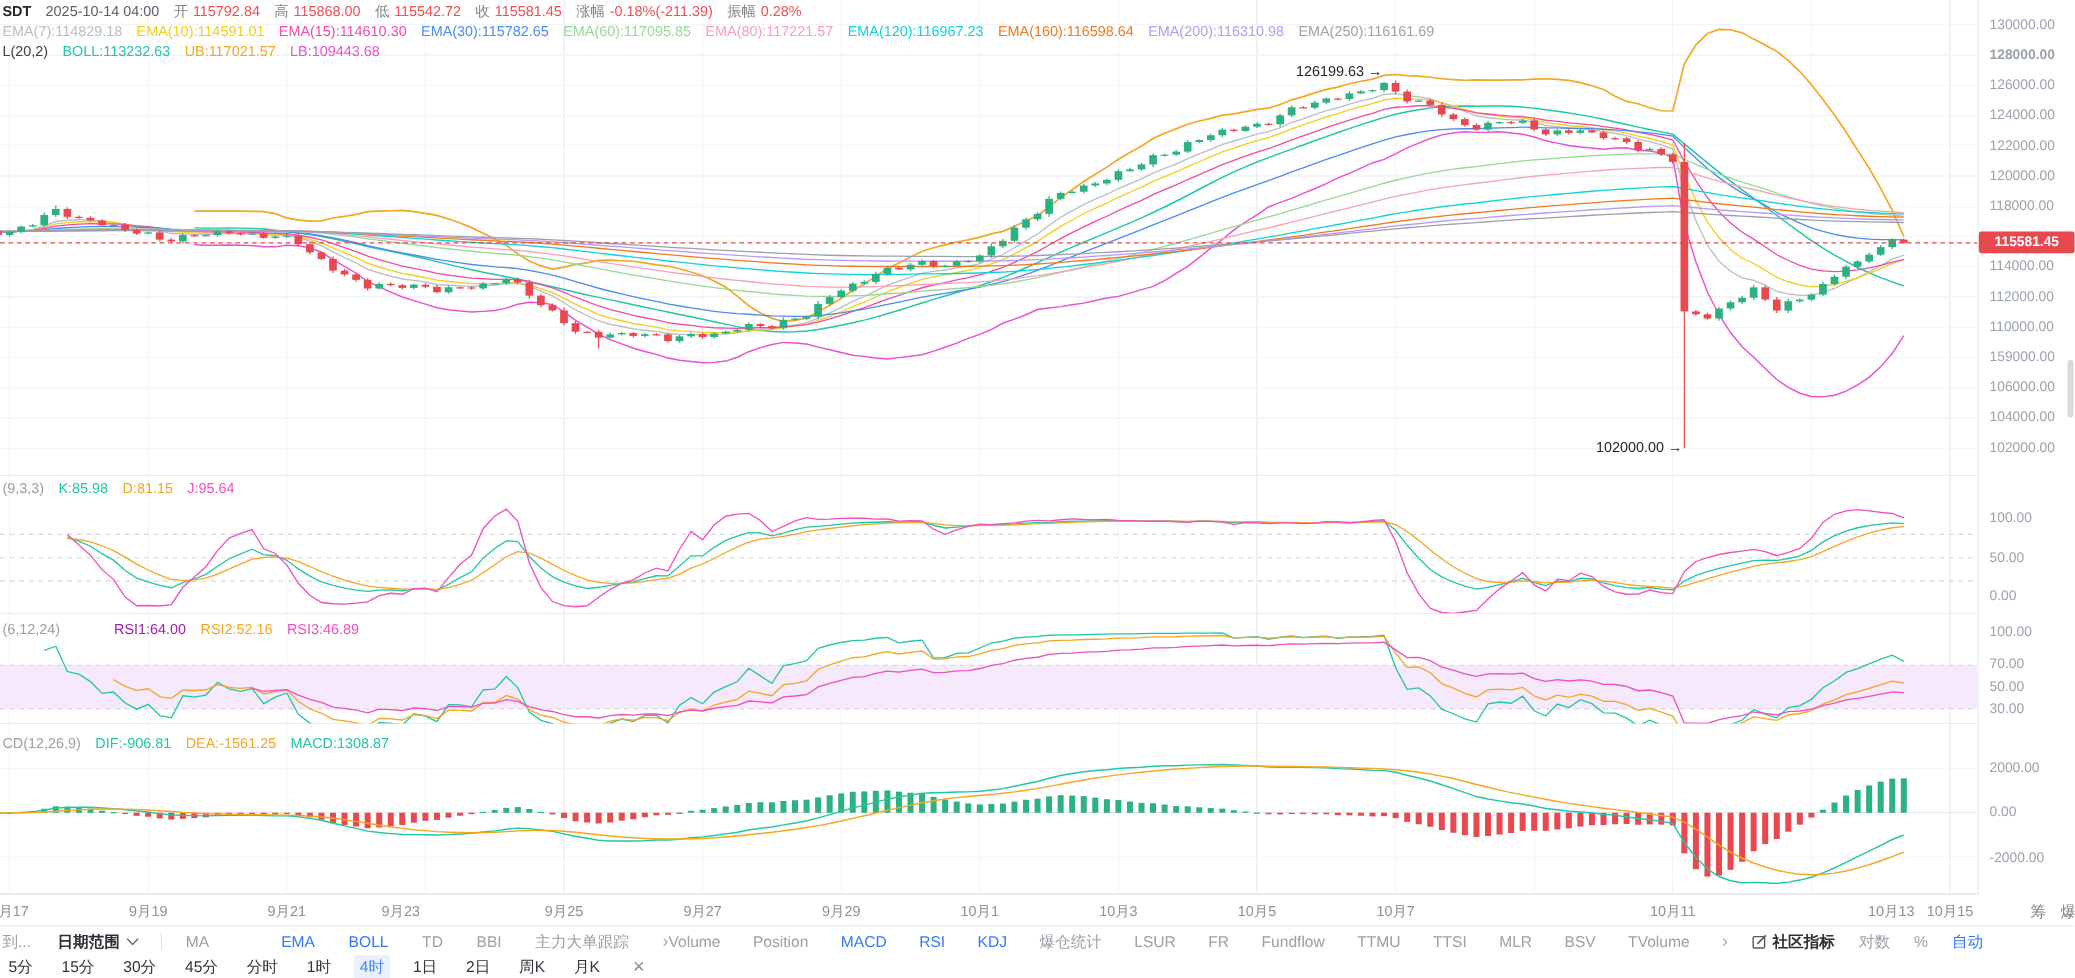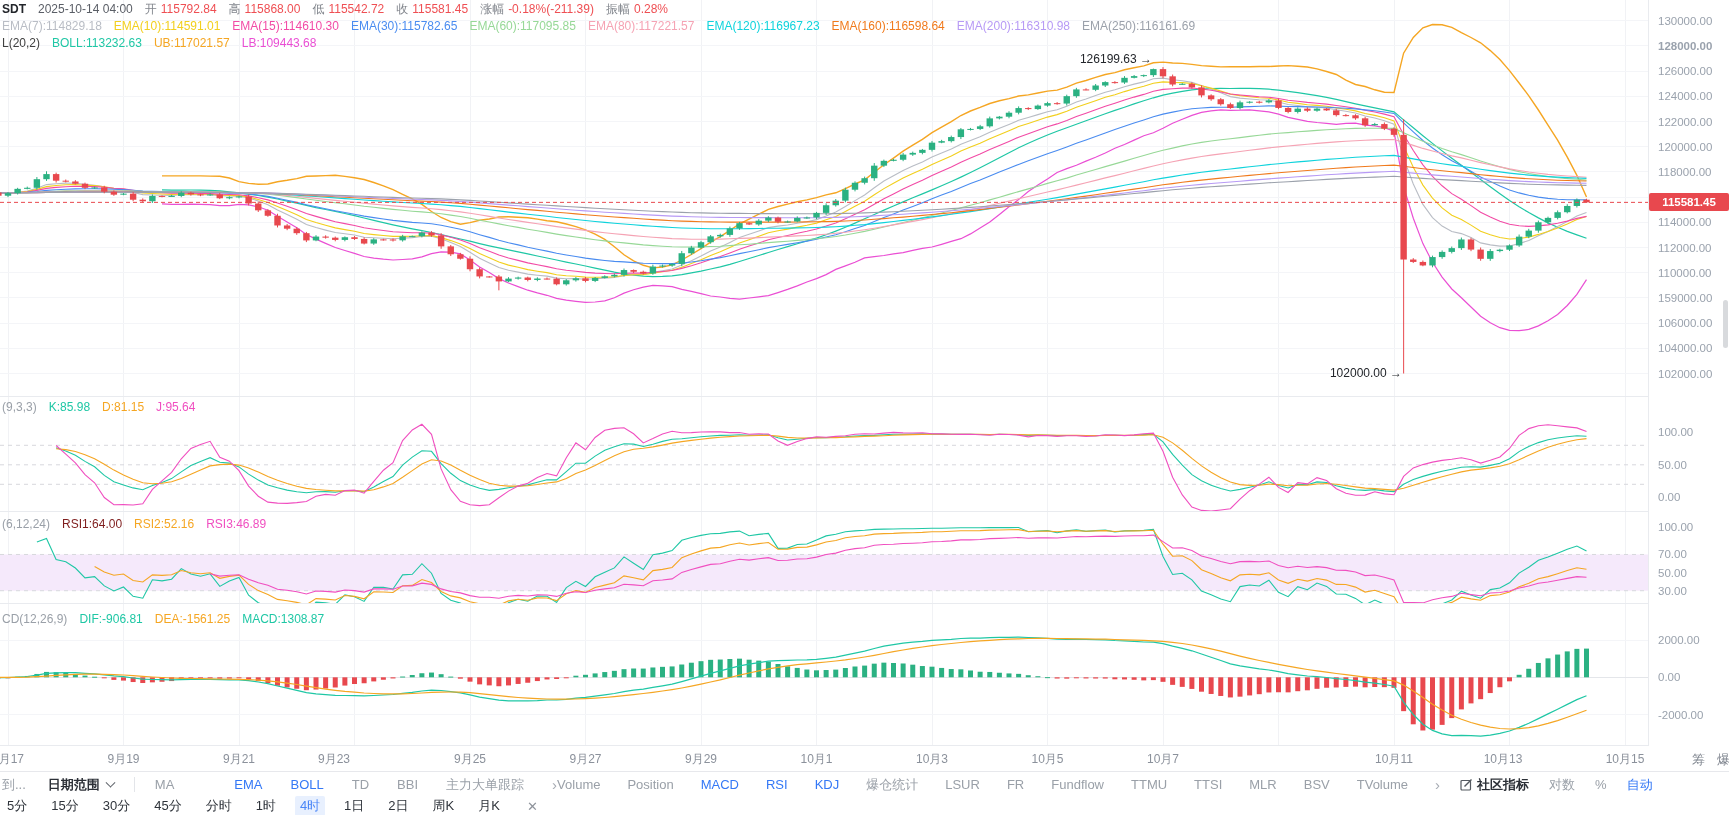--- a/index.html
+++ b/index.html
@@ -635,21 +635,21 @@
         </g>
         <path d="M-20.9 677.3L-11.3 677.3L-1.6 677.6L8.0 677.6L17.6 677.0L27.3 676.5L36.9 675.1L46.5 673.4L56.1 672.9L65.8 672.6L75.4 672.7L85.0 673.4L94.6 673.9L104.3 674.8L113.9 675.9L123.5 676.7L133.1 678.0L142.8 679.2L152.4 679.5L162.0 679.7L171.6 679.9L181.3 679.6L190.9 679.5L200.5 679.5L210.1 679.4L219.8 679.7L229.4 679.8L239.0 679.8L248.6 680.6L258.3 682.0L267.9 683.6L277.5 686.0L287.1 688.2L296.8 690.3L306.4 692.6L316.0 693.8L325.6 694.7L335.3 695.4L344.9 695.5L354.5 695.6L364.1 695.9L373.8 695.5L383.4 695.0L393.0 694.5L402.6 693.4L412.3 692.4L421.9 691.0L431.5 690.1L441.1 690.5L450.8 691.6L460.4 692.8L470.0 694.9L479.6 697.1L489.3 698.6L498.9 700.2L508.5 700.8L518.1 700.9L527.8 700.9L537.4 700.6L547.0 700.0L556.6 700.0L566.3 699.3L575.9 698.2L585.5 697.4L595.1 696.2L604.8 694.9L614.4 693.5L624.0 691.6L633.6 690.2L643.3 689.2L652.9 687.4L662.5 685.8L672.1 684.2L681.8 681.6L691.4 678.9L701.0 676.1L710.6 673.3L720.3 670.9L729.9 668.4L739.5 665.9L749.1 664.2L758.8 662.6L768.4 661.1L778.0 660.6L787.6 660.4L797.3 660.0L806.9 659.9L816.5 659.4L826.1 658.3L835.8 657.2L845.4 655.2L855.0 653.1L864.6 651.2L874.3 648.5L883.9 646.2L893.5 644.6L903.1 643.1L912.8 642.1L922.4 641.4L932.0 640.4L941.6 639.8L951.3 639.3L960.9 638.5L970.5 638.2L980.1 638.1L989.8 637.6L999.4 637.4L1009.0 637.3L1018.6 637.1L1028.3 637.5L1037.9 637.8L1047.5 638.3L1057.1 639.1L1066.8 639.4L1076.4 639.2L1086.0 639.5L1095.6 639.7L1105.3 639.9L1114.9 640.5L1124.5 640.8L1134.1 641.3L1143.8 642.0L1153.4 642.2L1163.0 643.6L1172.6 646.1L1182.3 648.3L1191.9 650.8L1201.5 654.0L1211.1 657.2L1220.8 660.5L1230.4 663.8L1240.0 665.8L1249.6 667.4L1259.3 668.9L1268.9 670.0L1278.5 671.7L1288.1 673.7L1297.8 674.8L1307.4 676.0L1317.0 676.7L1326.6 677.5L1336.3 678.6L1345.9 679.5L1355.5 680.6L1365.1 682.1L1374.8 683.2L1384.4 684.5L1394.0 686.2L1403.6 702.1L1413.3 714.5L1422.9 724.2L1432.5 730.4L1442.1 733.9L1451.8 735.6L1461.4 735.3L1471.0 735.6L1480.6 736.2L1490.3 735.1L1499.9 733.4L1509.5 731.0L1519.1 727.4L1528.8 723.3L1538.4 718.6L1548.0 713.9L1557.6 709.2L1567.3 704.4L1576.9 699.6L1586.5 695.8" fill="none" stroke="#1fc7a5" stroke-width="1.2" clip-path="url(#clipMacd)"></path>
         <path d="M-20.9 677.3L-11.3 677.3L-1.6 677.4L8.0 677.4L17.6 677.3L27.3 677.2L36.9 676.7L46.5 676.1L56.1 675.4L65.8 674.9L75.4 674.4L85.0 674.2L94.6 674.2L104.3 674.3L113.9 674.6L123.5 675.0L133.1 675.6L142.8 676.3L152.4 677.0L162.0 677.5L171.6 678.0L181.3 678.3L190.9 678.5L200.5 678.7L210.1 678.9L219.8 679.0L229.4 679.2L239.0 679.3L248.6 679.6L258.3 680.1L267.9 680.8L277.5 681.8L287.1 683.1L296.8 684.5L306.4 686.1L316.0 687.7L325.6 689.1L335.3 690.3L344.9 691.4L354.5 692.2L364.1 693.0L373.8 693.5L383.4 693.8L393.0 693.9L402.6 693.8L412.3 693.5L421.9 693.0L431.5 692.4L441.1 692.1L450.8 692.0L460.4 692.1L470.0 692.7L479.6 693.6L489.3 694.6L498.9 695.7L508.5 696.7L518.1 697.5L527.8 698.2L537.4 698.7L547.0 699.0L556.6 699.2L566.3 699.2L575.9 699.0L585.5 698.7L595.1 698.2L604.8 697.5L614.4 696.7L624.0 695.7L633.6 694.6L643.3 693.5L652.9 692.3L662.5 691.0L672.1 689.6L681.8 688.0L691.4 686.2L701.0 684.2L710.6 682.0L720.3 679.8L729.9 677.5L739.5 675.2L749.1 673.0L758.8 670.9L768.4 668.9L778.0 667.3L787.6 665.9L797.3 664.7L806.9 663.8L816.5 662.9L826.1 662.0L835.8 661.0L845.4 659.9L855.0 658.5L864.6 657.0L874.3 655.3L883.9 653.5L893.5 651.7L903.1 650.0L912.8 648.4L922.4 647.0L932.0 645.7L941.6 644.5L951.3 643.5L960.9 642.5L970.5 641.6L980.1 640.9L989.8 640.3L999.4 639.7L1009.0 639.2L1018.6 638.8L1028.3 638.5L1037.9 638.4L1047.5 638.4L1057.1 638.5L1066.8 638.7L1076.4 638.8L1086.0 638.9L1095.6 639.1L1105.3 639.2L1114.9 639.5L1124.5 639.8L1134.1 640.1L1143.8 640.4L1153.4 640.8L1163.0 641.4L1172.6 642.3L1182.3 643.5L1191.9 645.0L1201.5 646.8L1211.1 648.8L1220.8 651.2L1230.4 653.7L1240.0 656.1L1249.6 658.4L1259.3 660.5L1268.9 662.4L1278.5 664.3L1288.1 666.1L1297.8 667.9L1307.4 669.5L1317.0 670.9L1326.6 672.2L1336.3 673.5L1345.9 674.7L1355.5 675.9L1365.1 677.1L1374.8 678.3L1384.4 679.6L1394.0 680.9L1403.6 685.1L1413.3 691.0L1422.9 697.6L1432.5 704.2L1442.1 710.1L1451.8 715.2L1461.4 719.2L1471.0 722.5L1480.6 725.2L1490.3 727.2L1499.9 728.5L1509.5 729.0L1519.1 728.6L1528.8 727.6L1538.4 725.8L1548.0 723.4L1557.6 720.6L1567.3 717.3L1576.9 713.8L1586.5 710.2" fill="none" stroke="#f5a623" stroke-width="1.2" clip-path="url(#clipMacd)"></path>
       </svg></div>
 
 <div id="hdr1" class="seg-row" style="top:2px;"><span class="b" style="color: rgb(35, 38, 43);">SDT</span><span style="color: rgb(90, 94, 102);">2025-10-14 04:00</span><span class="tight" style="color: rgb(129, 133, 140);">开</span><span style="color: rgb(239, 79, 83);">115792.84</span><span class="tight" style="color: rgb(129, 133, 140);">高</span><span style="color: rgb(239, 79, 83);">115868.00</span><span class="tight" style="color: rgb(129, 133, 140);">低</span><span style="color: rgb(239, 79, 83);">115542.72</span><span class="tight" style="color: rgb(129, 133, 140);">收</span><span style="color: rgb(239, 79, 83);">115581.45</span><span class="tight" style="color: rgb(129, 133, 140);">涨幅</span><span style="color: rgb(239, 79, 83);">-0.18%(-211.39)</span><span class="tight" style="color: rgb(129, 133, 140);">振幅</span><span style="color: rgb(239, 79, 83);">0.28%</span></div>
 <div id="hdr2" class="seg-row" style="top:19px;"><span style="color: rgb(185, 189, 197);">EMA(7):114829.18</span><span style="color: rgb(242, 207, 29);">EMA(10):114591.01</span><span style="color: rgb(242, 75, 166);">EMA(15):114610.30</span><span style="color: rgb(74, 140, 240);">EMA(30):115782.65</span><span style="color: rgb(151, 216, 151);">EMA(60):117095.85</span><span style="color: rgb(245, 163, 180);">EMA(80):117221.57</span><span style="color: rgb(15, 211, 220);">EMA(120):116967.23</span><span style="color: rgb(240, 122, 29);">EMA(160):116598.64</span><span style="color: rgb(183, 154, 245);">EMA(200):116310.98</span><span style="color: rgb(155, 161, 171);">EMA(250):116161.69</span></div>
 <div id="hdr3" class="seg-row" style="top:36px;"><span style="color: #404040;">L(20,2)</span><span style="color: rgb(31, 199, 165);">BOLL:113232.63</span><span style="color: rgb(245, 166, 35);">UB:117021.57</span><span style="color: rgb(234, 79, 212);">LB:109443.68</span></div>
 
 <div id="kdj-label" class="seg-row pane-label" style="top:400px;"><span style="color: rgb(154, 160, 168);">(9,3,3)</span><span style="color: rgb(31, 199, 165);">K:85.98</span><span style="color: rgb(245, 166, 35);">D:81.15</span><span style="color: rgb(240, 79, 192);">J:95.64</span></div>
-<div id="rsi-label" class="seg-row pane-label" style="top:517px;"><span style="color: rgb(154, 160, 168);">(6,12,24)</span><span style="color: #7f1d1d;">RSI1:64.00</span><span style="color: rgb(245, 166, 35);">RSI2:52.16</span><span style="color: rgb(240, 79, 192);">RSI3:46.89</span></div>
+<div id="rsi-label" class="seg-row pane-label" style="top:517px;"><span style="color: rgb(154, 160, 168);">(6,12,24)</span><span style="color: #a21caf; margin-left: 33px;">RSI1:64.00</span><span style="color: rgb(245, 166, 35);">RSI2:52.16</span><span style="color: rgb(240, 79, 192);">RSI3:46.89</span></div>
 <div id="macd-label" class="seg-row pane-label" style="top:612px;"><span style="color: rgb(154, 160, 168);">CD(12,26,9)</span><span style="color: rgb(31, 199, 165);">DIF:-906.81</span><span style="color: rgb(245, 166, 35);">DEA:-1561.25</span><span style="color: rgb(31, 199, 165);">MACD:1308.87</span></div>
 
 <div id="anno-high" class="anno" style="width: 112px; left: 1040px; top: 52px;">126199.63 →</div>
 <div id="anno-low" class="anno" style="width: 116px; left: 1286px; top: 366px;">102000.00 →</div>
 
 <div id="right-axis">
   <div id="price-tag" class="price-tag" style="top: 193.374px;">115581.45</div>
 <div class="axis-label" style="top: 20.7px;">130000.00</div>
       <div class="axis-label" style="top: 45.9px; font-weight: bold;">128000.00</div>
       <div class="axis-label" style="top: 71.1px;">126000.00</div>
@@ -683,21 +683,21 @@
       <span class="time-label" style="left: 334px;">9月23</span>
       <span class="time-label" style="left: 470px;">9月25</span>
       <span class="time-label" style="left: 585.5px;">9月27</span>
       <span class="time-label" style="left: 701px;">9月29</span>
       <span class="time-label" style="left: 816.5px;">10月1</span>
       <span class="time-label" style="left: 932px;">10月3</span>
       <span class="time-label" style="left: 1047.5px;">10月5</span>
       <span class="time-label" style="left: 1163px;">10月7</span>
       <span class="time-label" style="left: 1278.5px; margin-top: 26px;">10月9</span>
       <span class="time-label" style="left: 1394px;">10月11</span>
-      <span class="time-label" style="left: 1503px;">10月13</span>
+      <span class="time-label" style="left: 1576px;">10月13</span>
       <span class="time-label" style="left: 1625px;">10月15</span>
       <span class="side-chip" style="left: 1692px;">筹</span>
       <span class="side-chip" style="left: 1717px;">爆</span>
     </div>
 
 <div id="scroll-thumb"></div>
 
 <div id="toolbar1">
       <div class="grp">
         <span class="item" style="margin-left: 2px;">到...</span>

